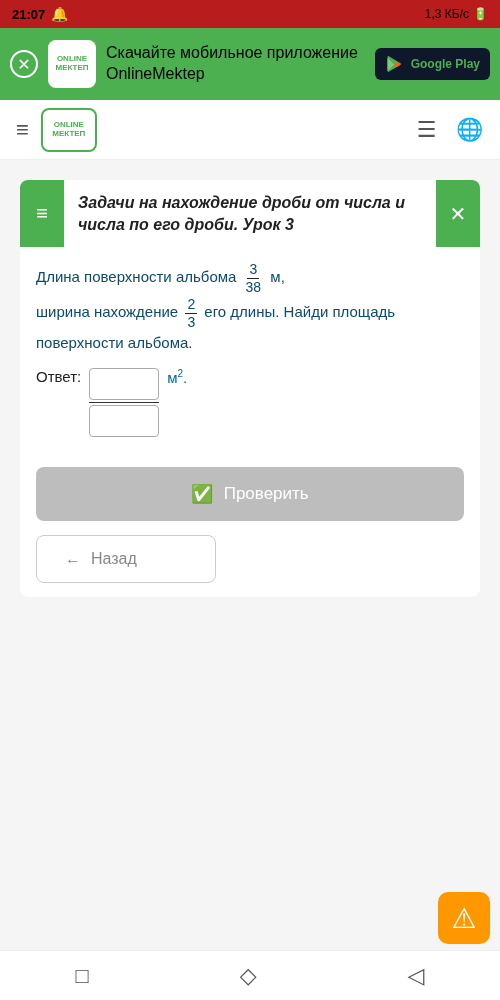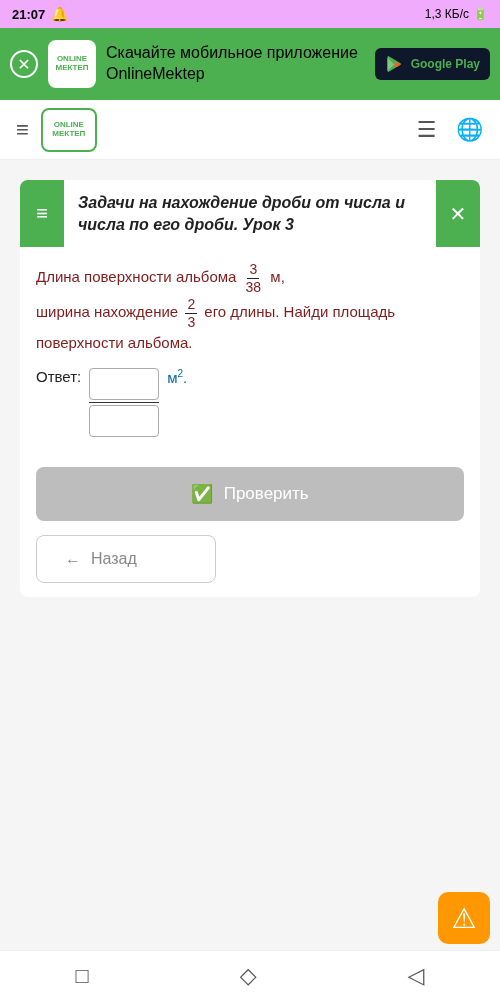--- a/index.html
+++ b/index.html
@@ -7,21 +7,21 @@
       width: 500px;
       height: 1000px;
       font-family: 'Arial', sans-serif;
       background: #f5f5f5;
       overflow: hidden;
       position: relative;
     }
 
     
     .status-bar {
-      background: #f0abfc;
+      background: #b91c1c;
       display: flex;
       justify-content: space-between;
       align-items: center;
       padding: 4px 12px;
       height: 28px;
     }
     .status-left {
       font-size: 13px;
       font-weight: bold;
       color: #000;
@@ -199,21 +199,21 @@
       line-height: 1.35;
       font-style: italic;
     }
 
     
     .problem-area {
       padding: 14px 16px;
     }
     .problem-text {
       font-size: 15px;
-      color: #7f1d1d;
+      color: #0c4a6e;
       line-height: 1.7;
       margin-bottom: 8px;
     }
     .fraction {
       display: inline-flex;
       flex-direction: column;
       align-items: center;
       vertical-align: middle;
       margin: 0 3px;
     }

